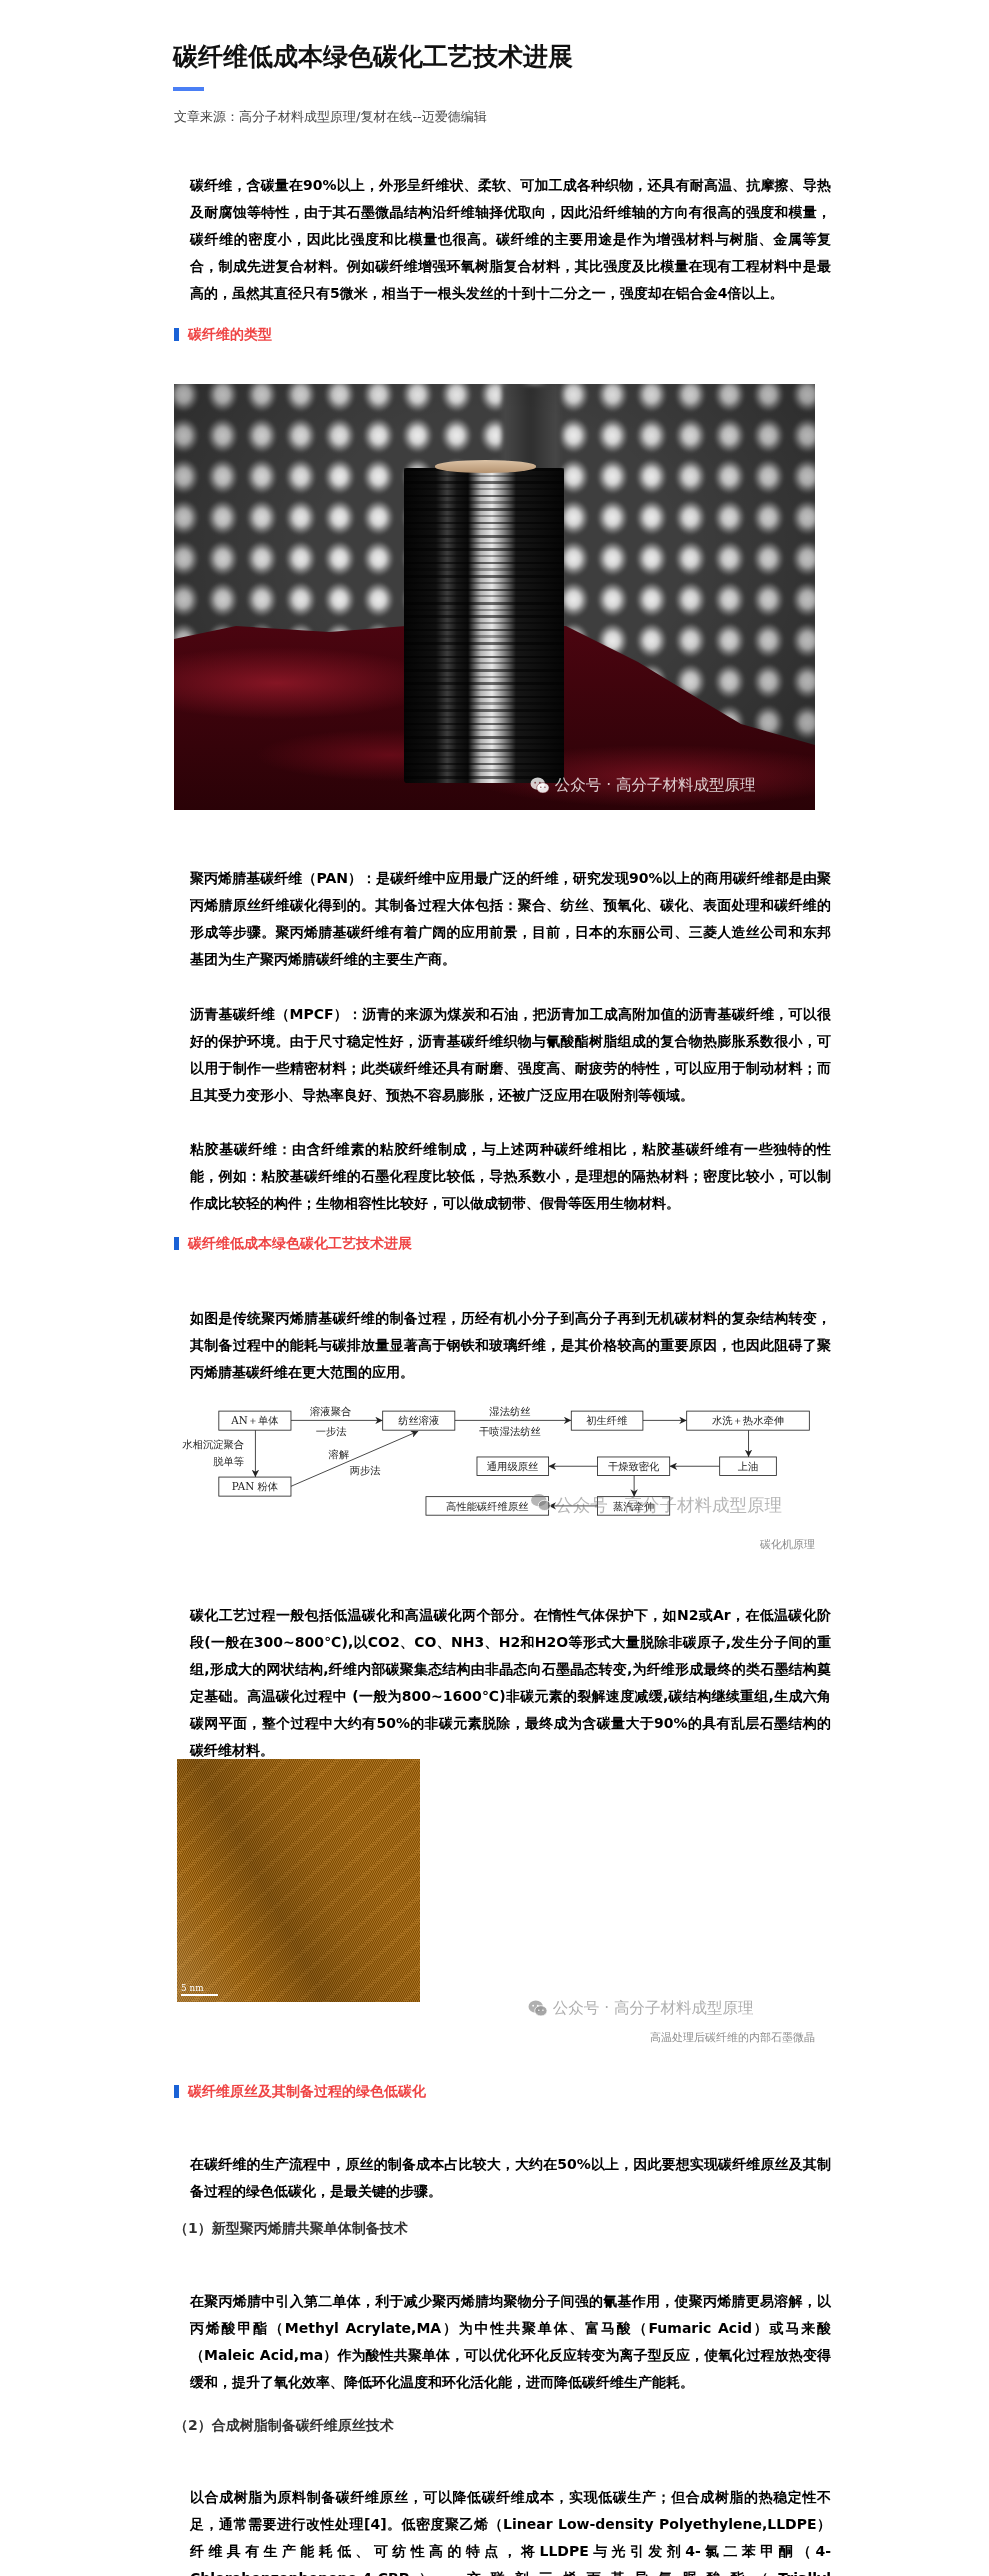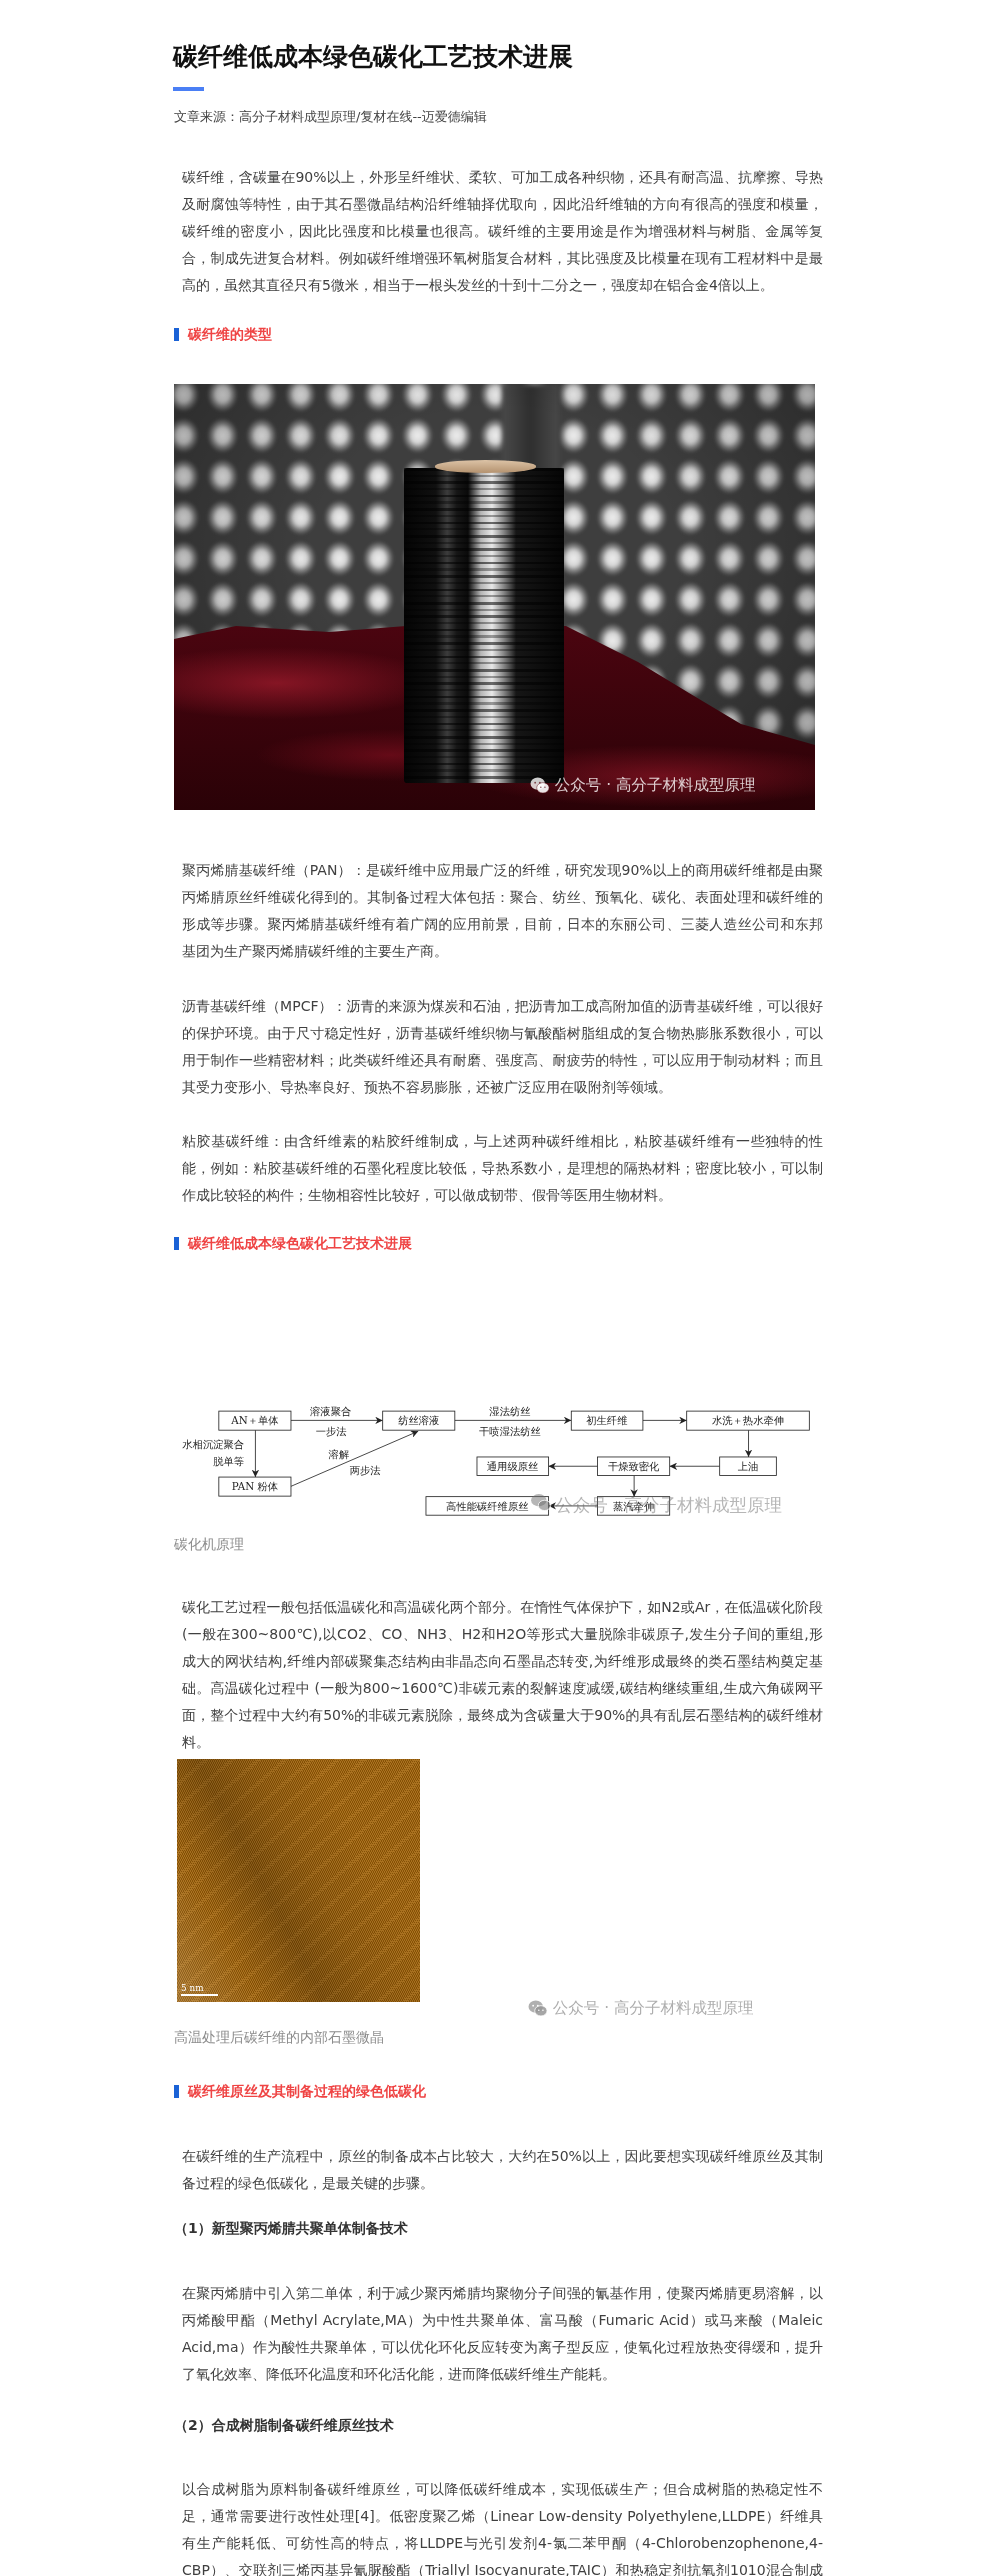--- a/index.html
+++ b/index.html
@@ -6,29 +6,29 @@
   .page {
     position: relative; width: 989px; height: 3328px; background: #ffffff; overflow: hidden;
     font-family: "DejaVu Sans", "Liberation Sans", sans-serif; color: #333333;
   }
   .abs { position: absolute; }
 
   .title { left: 173px; top: 41px; font-size: 25px; line-height: 31px; font-weight: 700; color: #111111; white-space: nowrap; }
   .title-accent { left: 173px; top: 87px; width: 31px; height: 4.1px; background: #4a7ff5; }
   .source { left: 174px; top: 109px; font-size: 13px; line-height: 15.5px; color: #444444; white-space: nowrap; }
 
-  .para { left: 174px; width: 641px; margin: 8px; font-size: 14px; line-height: 27px; color: #404040; text-align: justify; }
+  .para { left: 174px; width: 641px; margin: 16px; font-size: 14px; line-height: 27px; color: #000000; text-align: justify; font-weight: bold; }
 
   .h-sec { left: 174px; height: 15.5px; display: flex; align-items: center; }
   .h-sec .bar { width: 4.6px; height: 13px; background: #1a62d6; margin-right: 9.3px; flex: none; }
   .h-sec .txt { font-size: 14px; line-height: 15.5px; font-weight: 700; color: #ef4444; white-space: nowrap; }
 
   .h-sub { left: 174px; font-size: 14px; line-height: 20.6px; font-weight: 700; color: #333333; white-space: nowrap; }
 
-  .caption { left: 174px; width: 641px; text-align: left; font-size: 14px; line-height: 13.4px; color: #8c8c8c; }
+  .caption { left: 174px; width: 641px; text-align: right; font-size: 11px; line-height: 13.4px; color: #8c8c8c; }
 
   
   .photo { left: 174px; top: 384px; width: 641px; height: 426px; overflow: hidden; background: #6c6c6c; }
   .photo .dots {
     position: absolute; left: -10.3px; top: -10.3px; right: -10.3px; bottom: -10.3px;
     background-image: radial-gradient(ellipse 15.5px 17.5px at 50% 50%, #eeeeee 0%, #d6d6d6 42%, rgba(130,130,130,0.7) 72%, #3e3e3e 100%);
     background-size: 39px 41px; filter: blur(1.5px);
   }
   .photo .vignette { position: absolute; left: 0; top: 0; width: 100%; height: 100%;
     background: radial-gradient(ellipse at 50% 40%, rgba(0,0,0,0) 40%, rgba(0,0,0,0.38) 100%); }
@@ -113,20 +113,21 @@
 
   <p class="abs para" style="top:849px">聚丙烯腈基碳纤维（PAN）：是碳纤维中应用最广泛的纤维，研究发现90%以上的商用碳纤维都是由聚丙烯腈原丝纤维碳化得到的。其制备过程大体包括：聚合、纺丝、预氧化、碳化、表面处理和碳纤维的形成等步骤。聚丙烯腈基碳纤维有着广阔的应用前景，目前，日本的东丽公司、三菱人造丝公司和东邦基团为生产聚丙烯腈碳纤维的主要生产商。</p>
   <p class="abs para" style="top:985px">沥青基碳纤维（MPCF）：沥青的来源为煤炭和石油，把沥青加工成高附加值的沥青基碳纤维，可以很好的保护环境。由于尺寸稳定性好，沥青基碳纤维织物与氰酸酯树脂组成的复合物热膨胀系数很小，可以用于制作一些精密材料；此类碳纤维还具有耐磨、强度高、耐疲劳的特性，可以应用于制动材料；而且其受力变形小、导热率良好、预热不容易膨胀，还被广泛应用在吸附剂等领域。</p>
   <p class="abs para" style="top:1120px">粘胶基碳纤维：由含纤维素的粘胶纤维制成，与上述两种碳纤维相比，粘胶基碳纤维有一些独特的性能，例如：粘胶基碳纤维的石墨化程度比较低，导热系数小，是理想的隔热材料；密度比较小，可以制作成比较轻的构件；生物相容性比较好，可以做成韧带、假骨等医用生物材料。</p>
 
   <div class="abs h-sec" style="top:1236px">
     <span class="bar"></span>
     <span class="txt">碳纤维低成本绿色碳化工艺技术进展</span>
   </div>
 
+  <p class="abs para" style="top:1289px">如图是传统聚丙烯腈基碳纤维的制备过程，历经有机小分子到高分子再到无机碳材料的复杂结构转变，其制备过程中的能耗与碳排放量显著高于钢铁和玻璃纤维，是其价格较高的重要原因，也因此阻碍了聚丙烯腈基碳纤维在更大范围的应用。</p>
 
   <svg class="abs diagram" style="left:174px;top:1391px" width="641" height="134" viewBox="0 0 1244 260">
     <defs>
       <marker id="ah" viewBox="0 0 10 10" refX="10" refY="5" markerWidth="9" markerHeight="9" orient="auto">
         <path d="M0,0 L10,5 L0,10 L3,5 Z" fill="#222222"></path>
       </marker>
     </defs>
 
     <line x1="227" y1="57" x2="405" y2="57" marker-end="url(#ah)"></line>
     <line x1="158" y1="76" x2="158" y2="167" marker-end="url(#ah)"></line>

